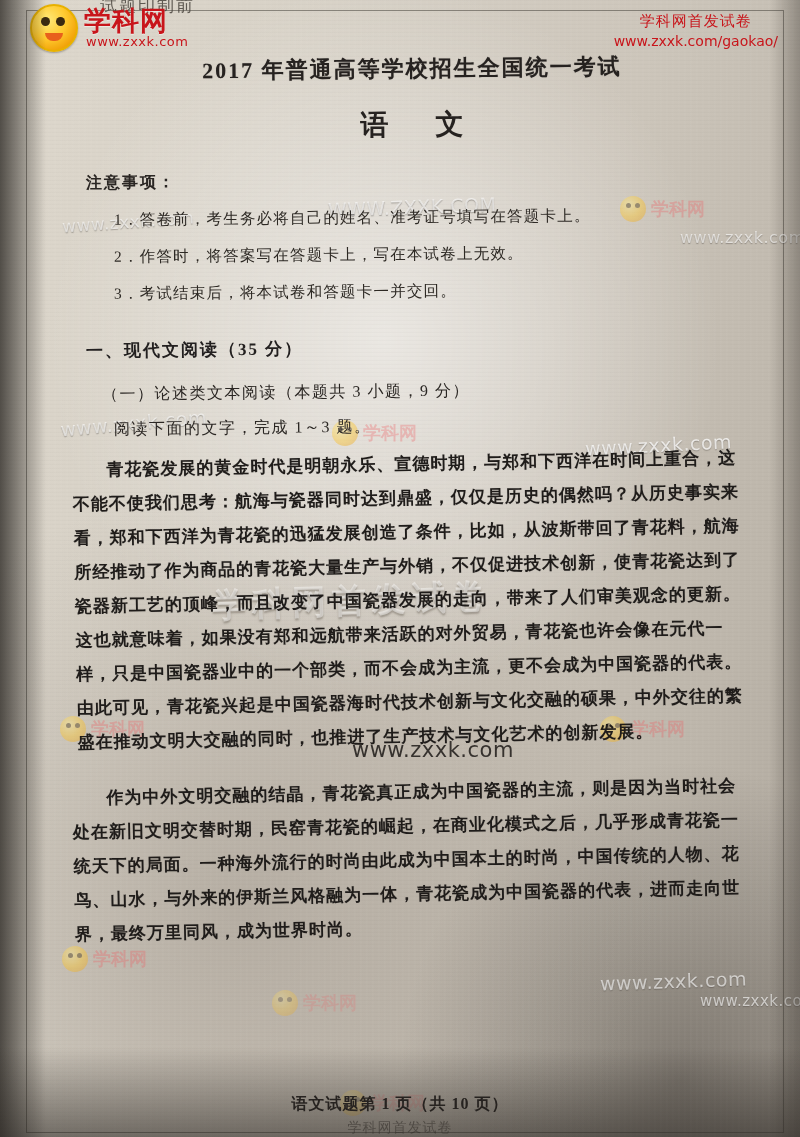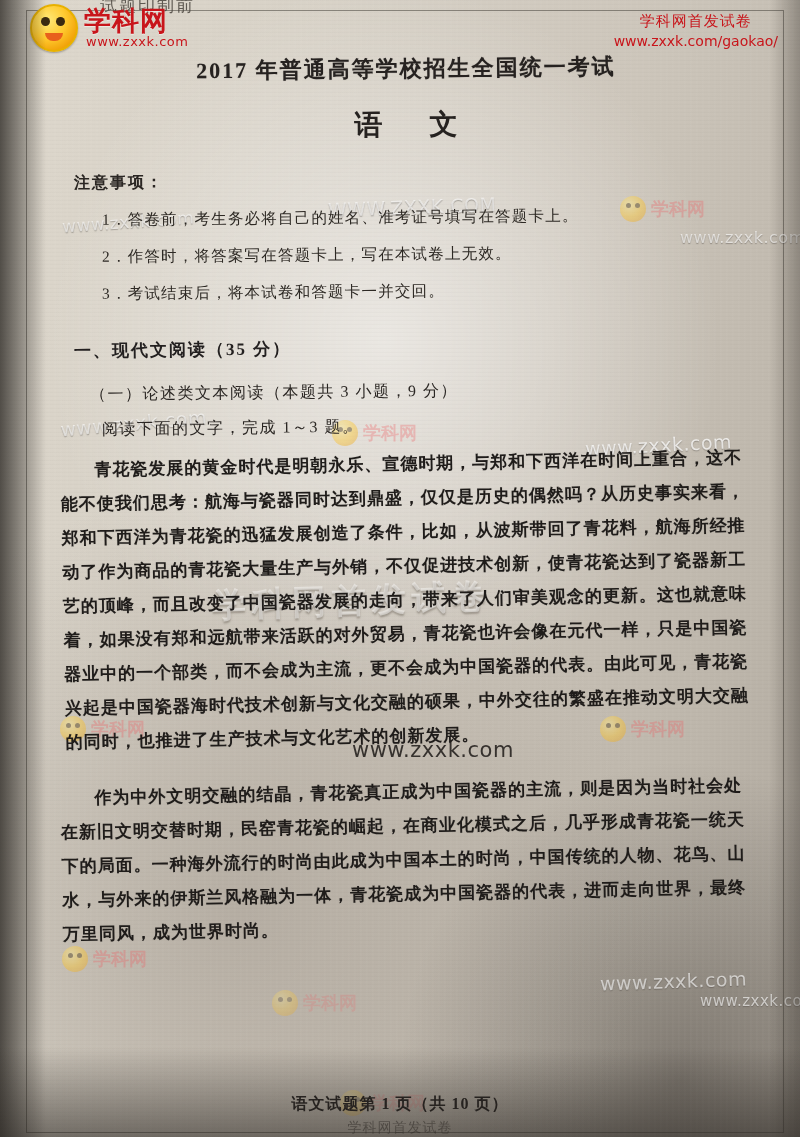--- a/index.html
+++ b/index.html
@@ -132,21 +132,21 @@
     top: -6px;
     font-size: 17px;
     color: #4a453e;
     letter-spacing: 2px;
     opacity: 0.85;
   }
 
   
   .doc {
     position: absolute;
-    left: 60px;
+    left: 72px;
     right: 48px;
     top: 54px;
     color: #2f2b26;
   }
   .doc-title {
     text-align: center;
     font-size: 22px;
     letter-spacing: 2px;
     font-weight: 600;
     color: #262220;

